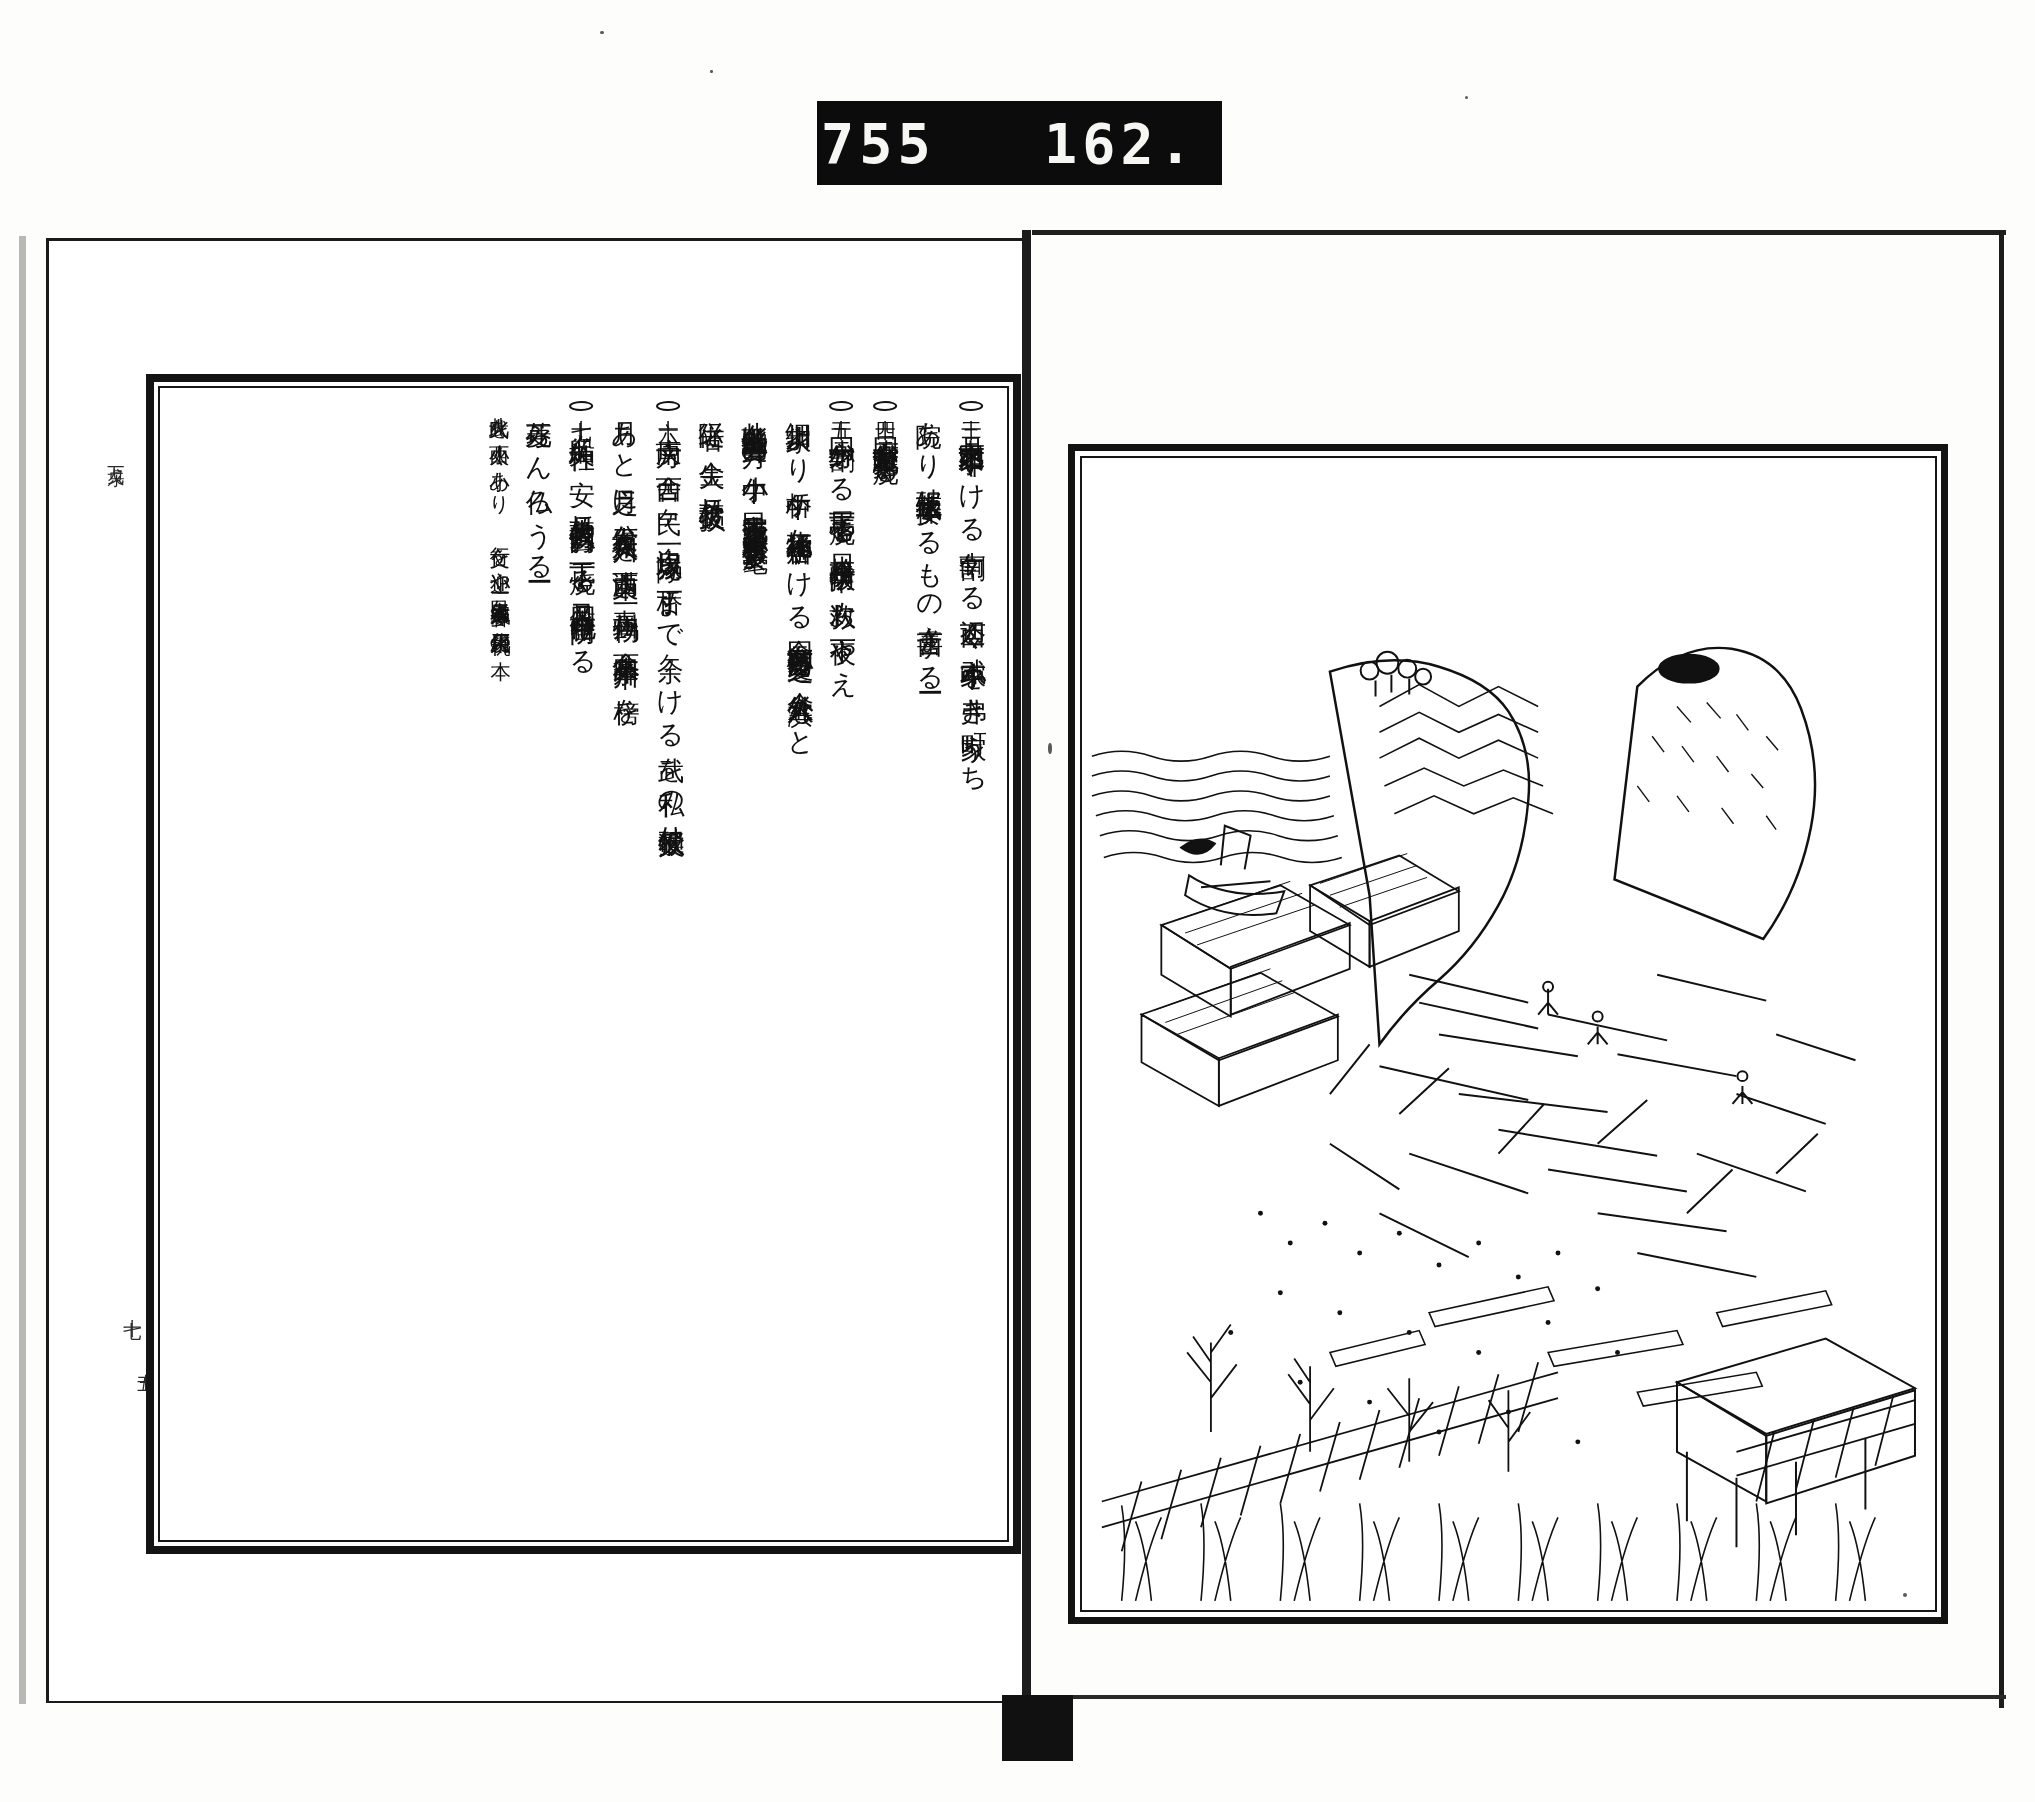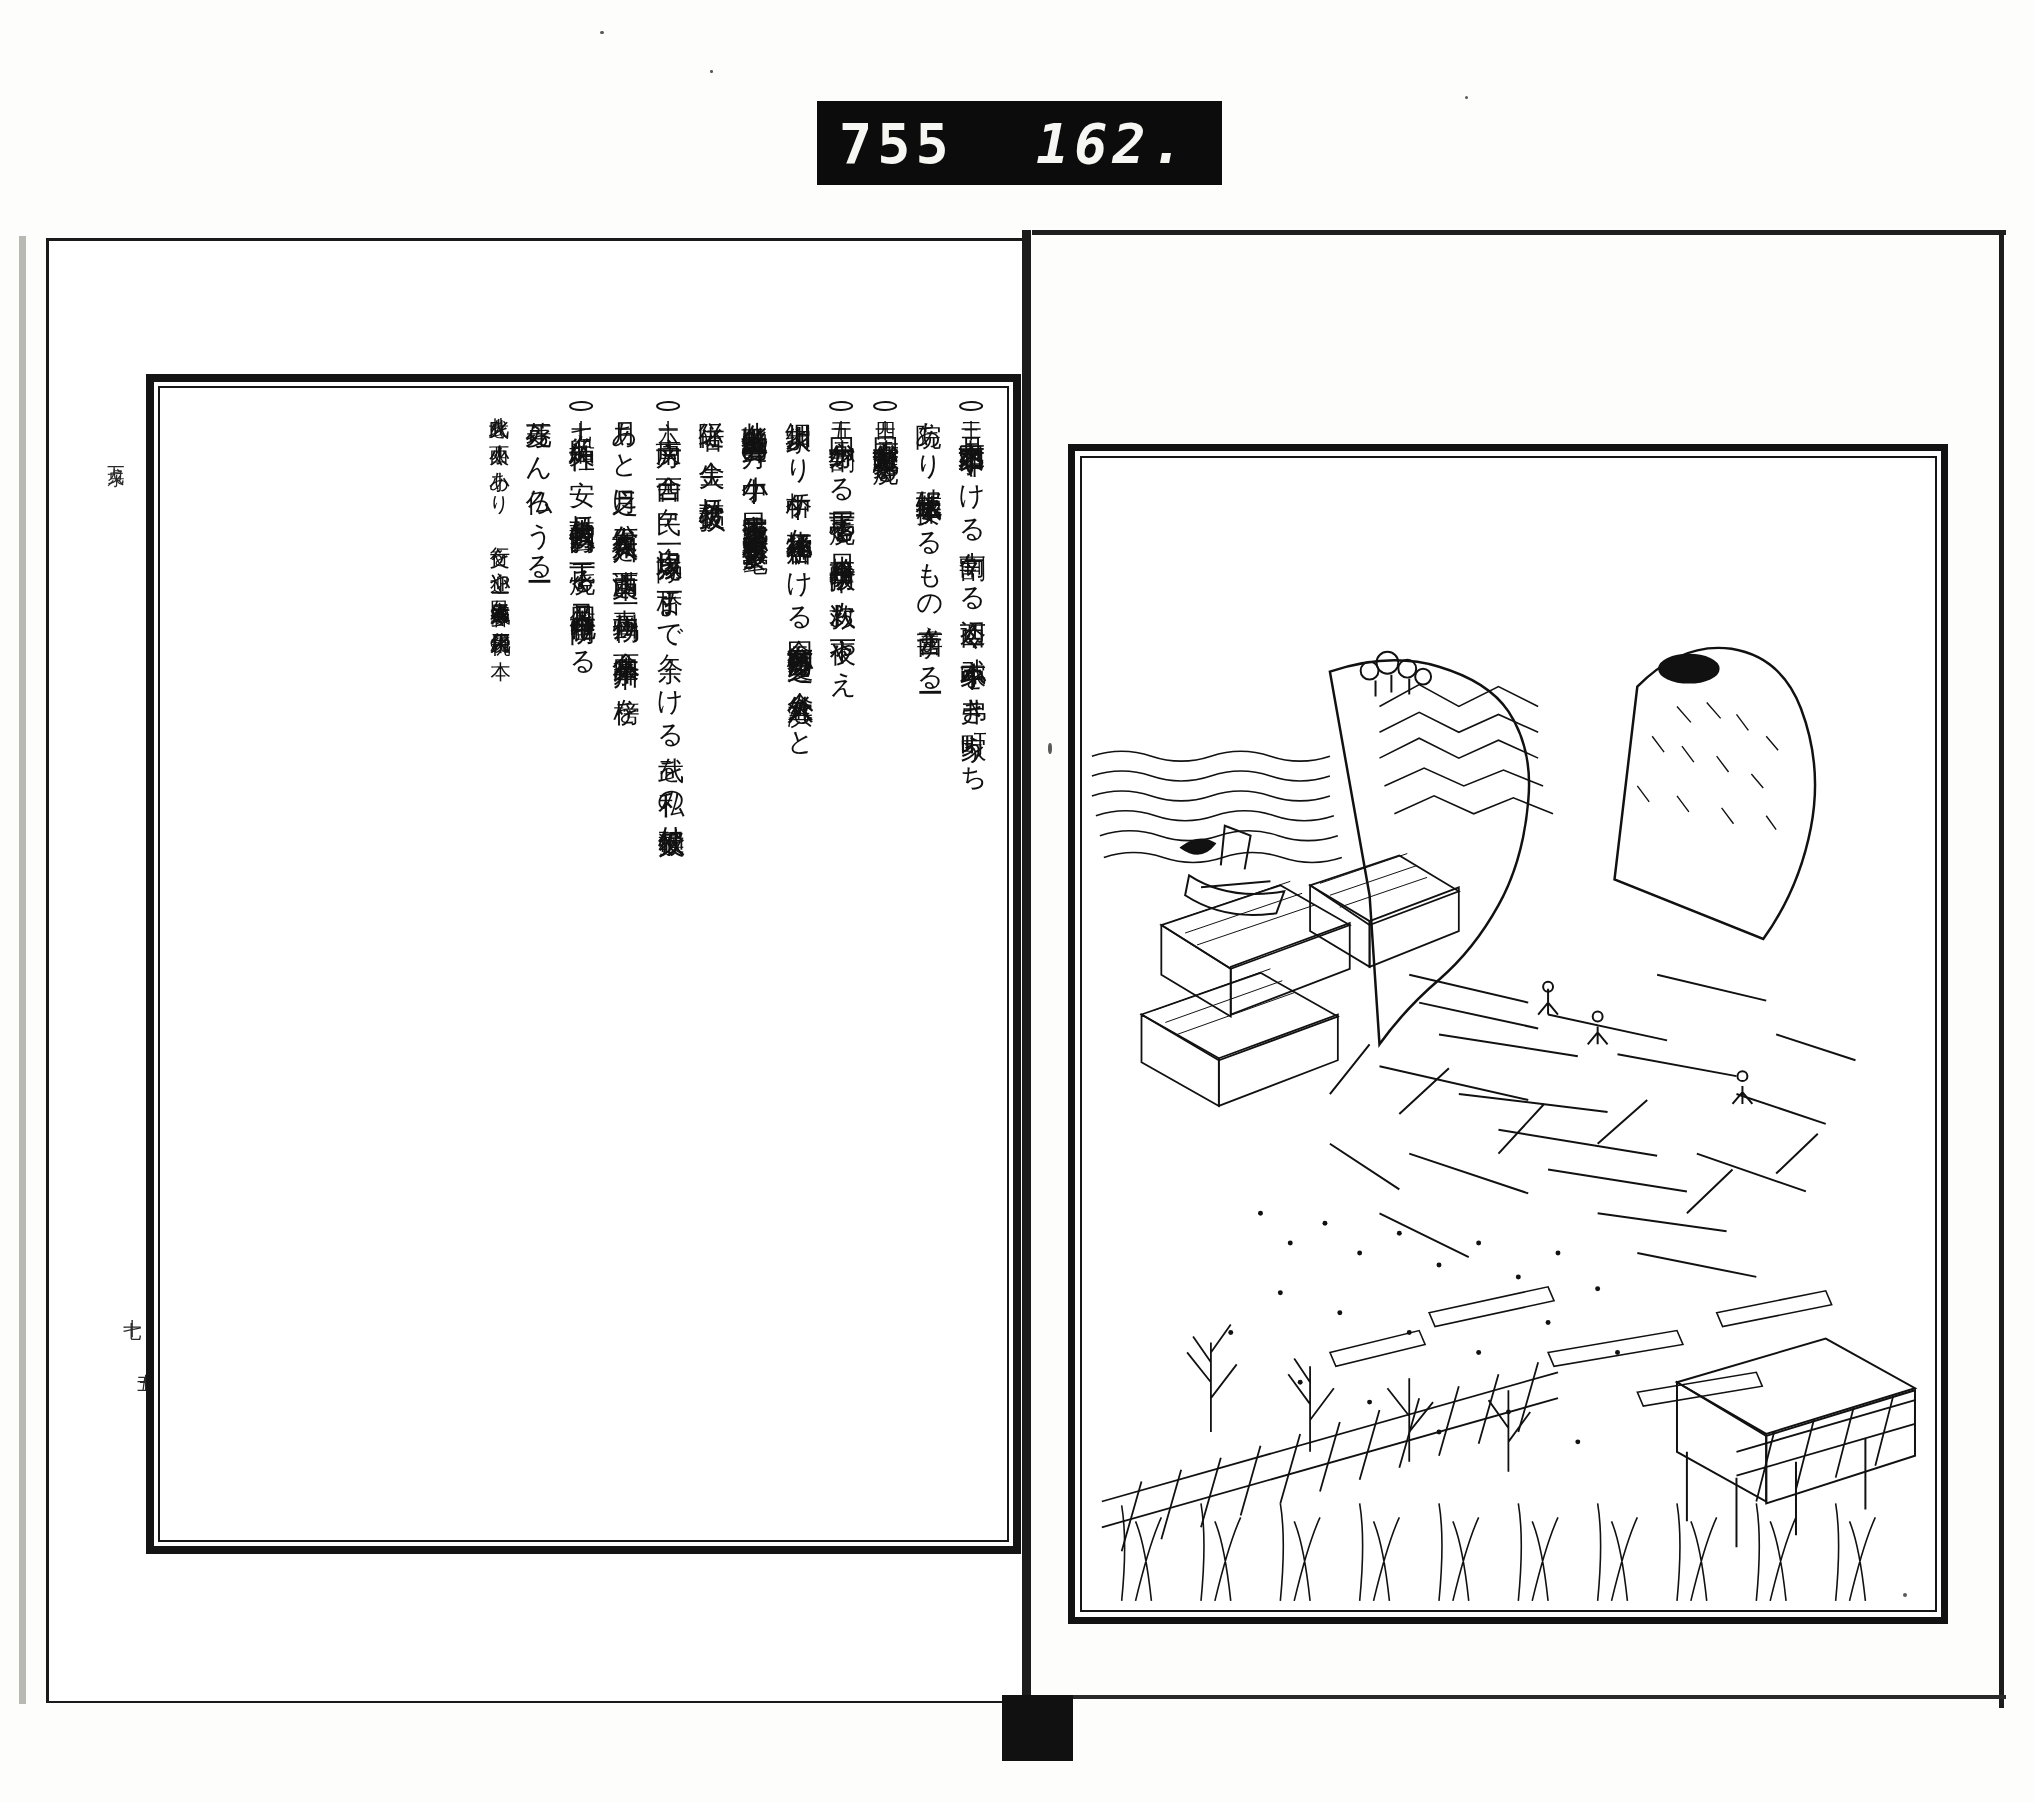--- a/index.html
+++ b/index.html
@@ -29,22 +29,22 @@
   }
   .film-num {
     position: absolute;
     color: #f6f6f2;
     font-family: "DejaVu Sans Mono", monospace;
     font-size: 55px;
     letter-spacing: 5.1px;
     font-weight: 700;
     top: 11.2px;
   }
-  .film-num.left { left: 22px; }
-  .film-num.right { left: 219px; font-style: italic; }
+  .film-num.left { left: 4px; }
+  .film-num.right { left: 227px; }
 
   
   .book {
     position: absolute;
     left: 15.3px;
     top: 230px;
     width: 2005px;
     height: 1476px;
   }
 

